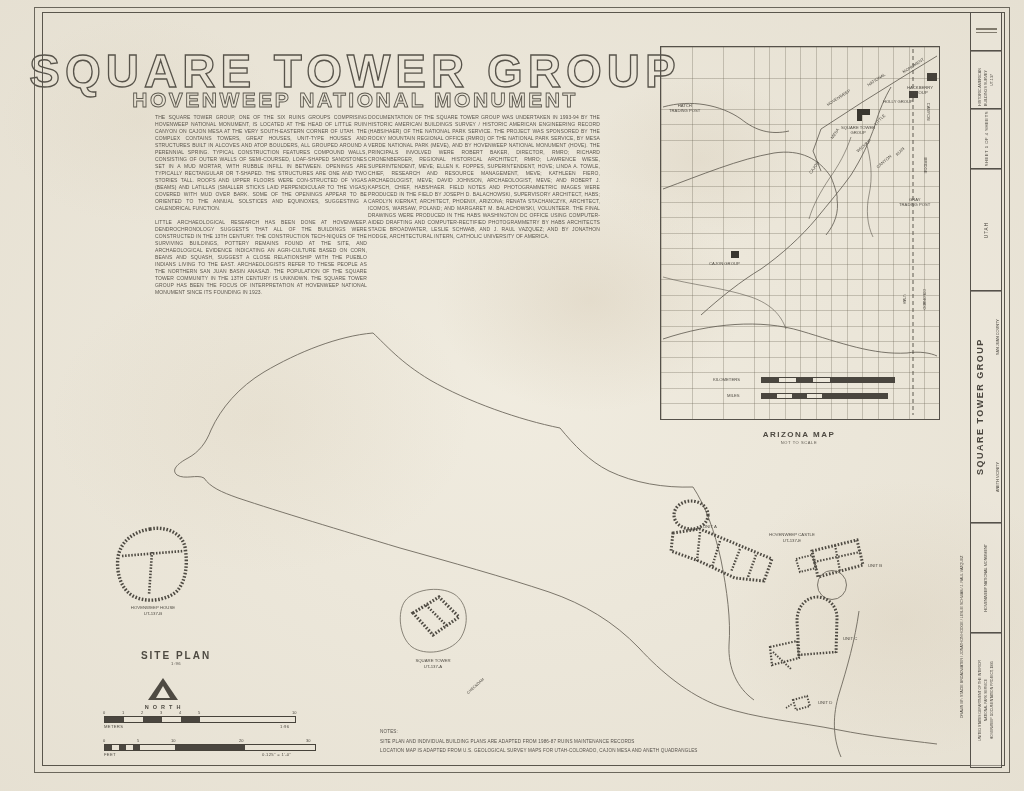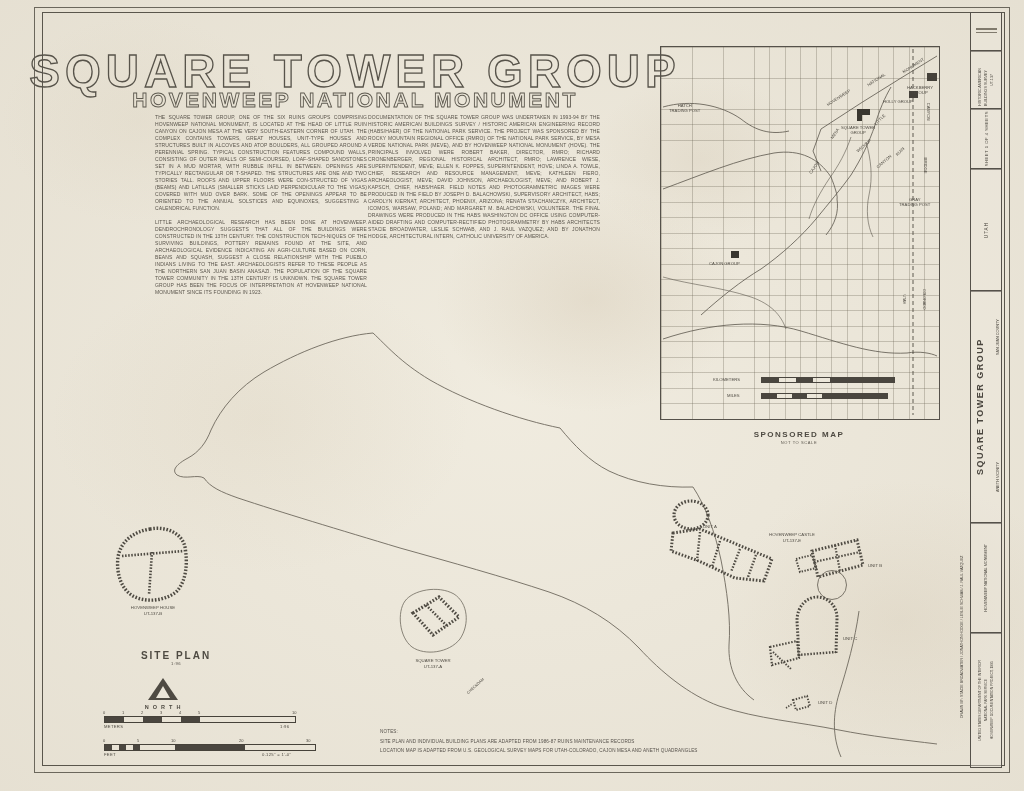--- a/index.html
+++ b/index.html
@@ -169,21 +169,21 @@
   <div class="mapbar" style="left:100px;top:346px;width:125px;">
     <span class="seg-d" style="width:15px"></span>
       <span class="seg-l" style="width:15px"></span>
       <span class="seg-d" style="width:15px"></span>
       <span class="seg-l" style="width:15px"></span>
       <span class="seg-d" style="width:65px"></span>
   </div>
 </div>
 
 <div class="map-caption">
-  <div class="t1">SPONSORED MAP</div>
+  <div class="t1">ARIZONA MAP</div>
   <div class="t2">NOT TO SCALE</div>
 </div>
 
 <svg class="abs" style="left:0;top:0;z-index:2;" width="1024" height="791" viewBox="0 0 1024 791">
 
   <g fill="none" stroke="#6e695e" stroke-width="0.9">
     <path d="M560,428 C520,420 468,402 430,380 C400,362 386,345 373,333 C338,336 298,352 264,372 C239,387 221,408 211,430 C206,443 199,452 188,458 C177,464 171,470 177,475 C185,480 197,474 204,478 C210,487 221,492 238,498 C280,512 340,530 400,548 C450,562 504,577 549,592 C584,604 614,622 639,648 C661,672 689,695 719,706 C758,719 799,722 839,730 C869,736 904,740 937,744"></path>
     <path d="M560,428 C574,445 589,461 609,471 C634,483 664,488 693,487 C705,505 715,532 721,560 C727,590 731,620 729,645 C728,668 737,688 754,700"></path>
     <path d="M859,611 C855,640 847,668 839,694 C833,714 832,736 841,757"></path>
   </g>

